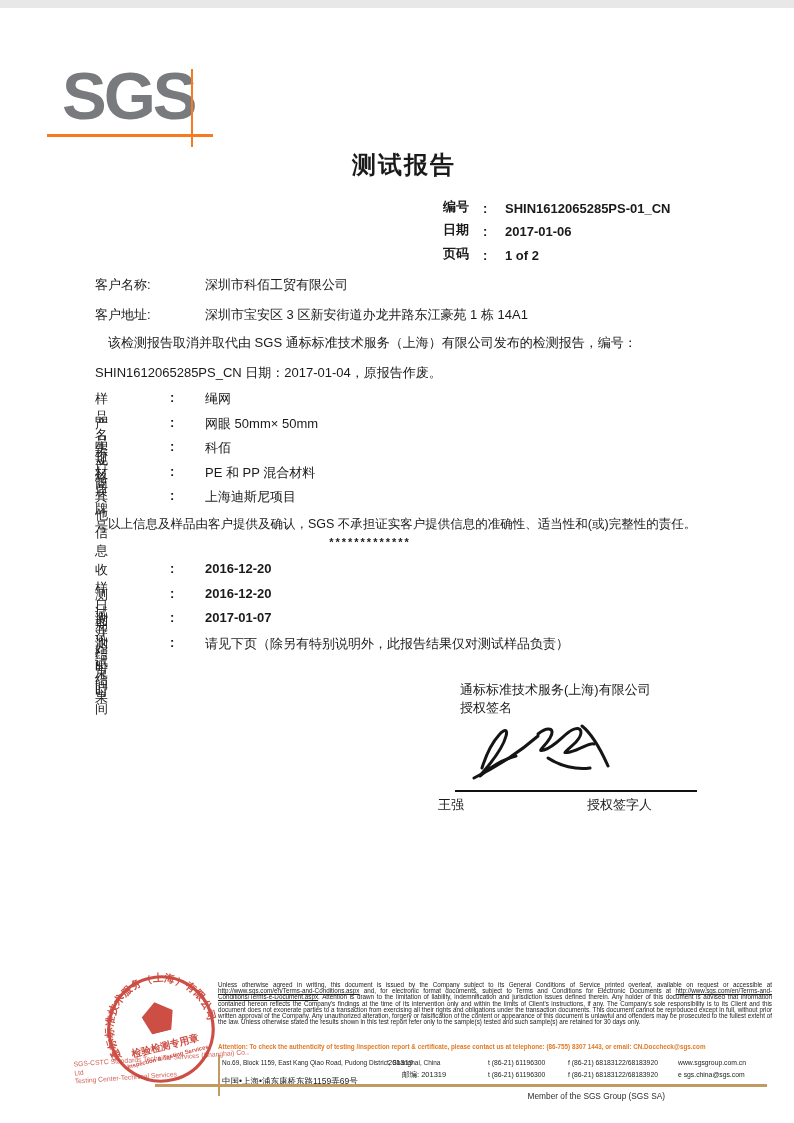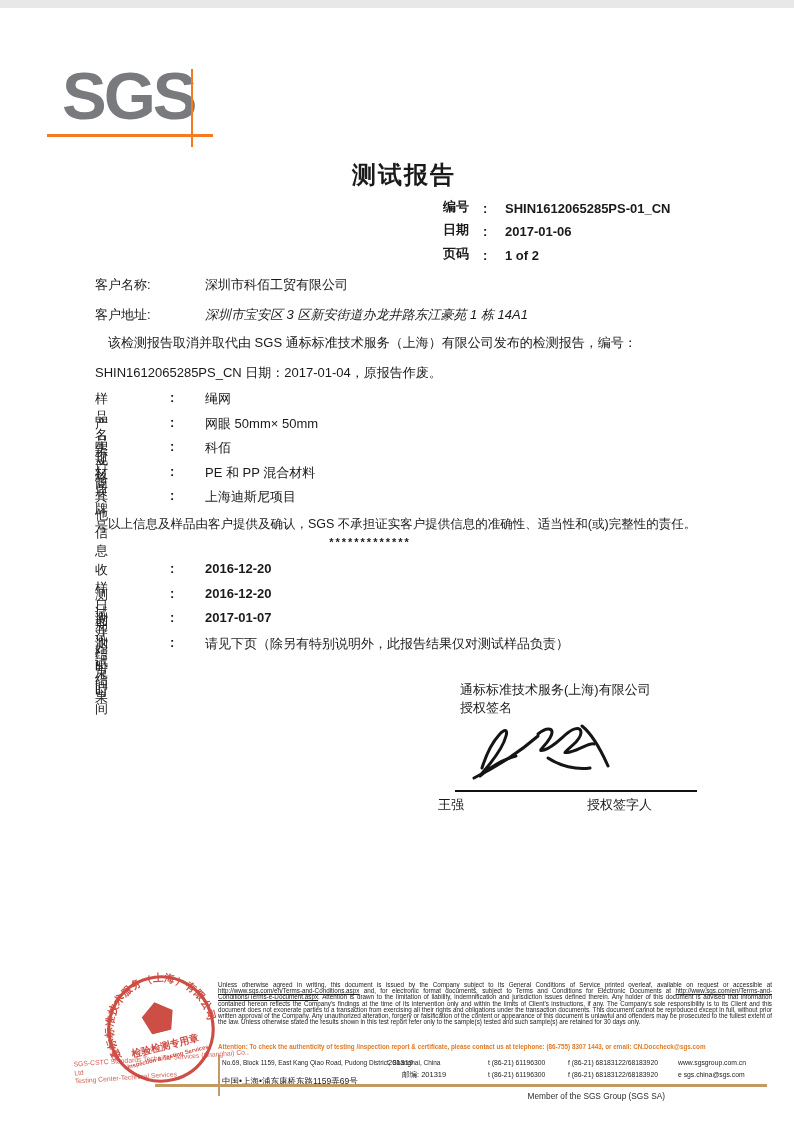--- a/index.html
+++ b/index.html
@@ -10,21 +10,21 @@
     font-family:"Liberation Sans","DejaVu Sans",sans-serif; color:#1a1a1a;
   }
   .abs { position:absolute; }
 
   
   .sgs-text { left:62px; top:54px; font-size:67px; font-weight:700; color:#787a7d; letter-spacing:-3px; line-height:1; }
   .logo-hline { left:47px; top:126px; width:166px; height:3px; background:#f47b20; }
   .logo-vline { left:191px; top:61px; width:2px; height:78px; background:#f47b20; }
 
   
-  .doc-title { left:352px; top:151px; font-size:24px; font-weight:700; letter-spacing:2px; }
+  .doc-title { left:352px; top:141px; font-size:24px; font-weight:700; letter-spacing:2px; }
   .meta { left:443px; top:184px; }
   .meta-row { display:flex; height:23.5px; align-items:flex-end; font-size:13px; font-weight:700; }
   .meta-row .lab { width:40px; }
   .meta-row .col { width:22px; text-align:left; }
 
   
   .body-lab { left:95px; font-size:13px; }
   .body-val { left:205px; font-size:13px; }
   .note { left:95px; top:320px; width:652px; font-size:13px; line-height:30px; text-indent:13px; }
   .kv-block { left:95px; }
@@ -80,21 +80,21 @@
     <div class="meta-row">
       <span class="lab">页码</span>
       <span class="col">:</span>
       <span class="val">1 of 2</span>
     </div>
   </div>
 
   <div class="abs body-lab" style="top:268px;">客户名称:</div>
   <div class="abs body-val" style="top:268px;">深圳市科佰工贸有限公司</div>
   <div class="abs body-lab" style="top:298px;">客户地址:</div>
-  <div class="abs body-val" style="top:298px;font-style:italic;">深圳市宝安区 3 区新安街道办龙井路东江豪苑 1 栋 14A1</div>
+  <div class="abs body-val" style="top:298px;">深圳市宝安区 3 区新安街道办龙井路东江豪苑 1 栋 14A1</div>
 
   <div class="abs note">该检测报告取消并取代由 SGS 通标标准技术服务（上海）有限公司发布的检测报告，编号： SHIN1612065285PS_CN 日期：2017-01-04，原报告作废。</div>
 
   <div class="abs kv-block" style="top:382px;">
     <div class="kv">
       <span class="lab">样品名称</span>
       <span class="col">:</span>
       <span class="val">绳网</span>
     </div>
     <div class="kv">

